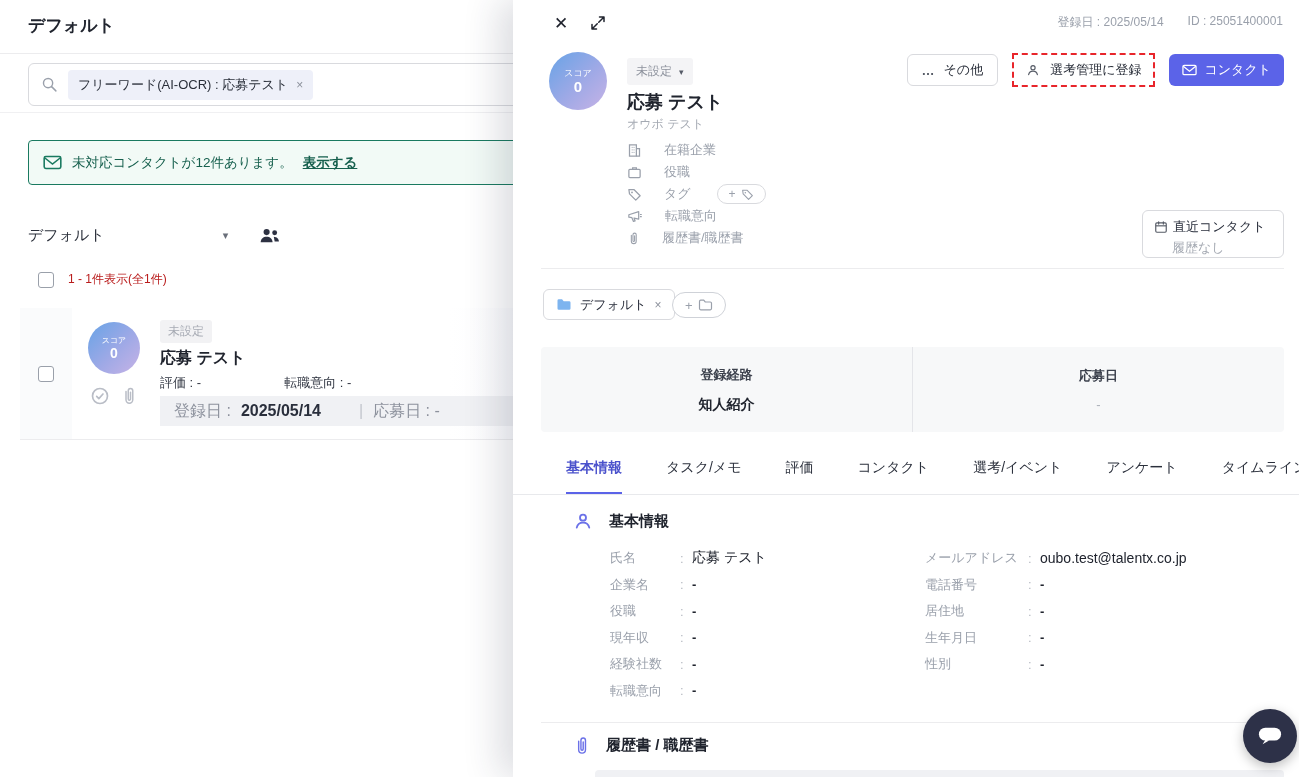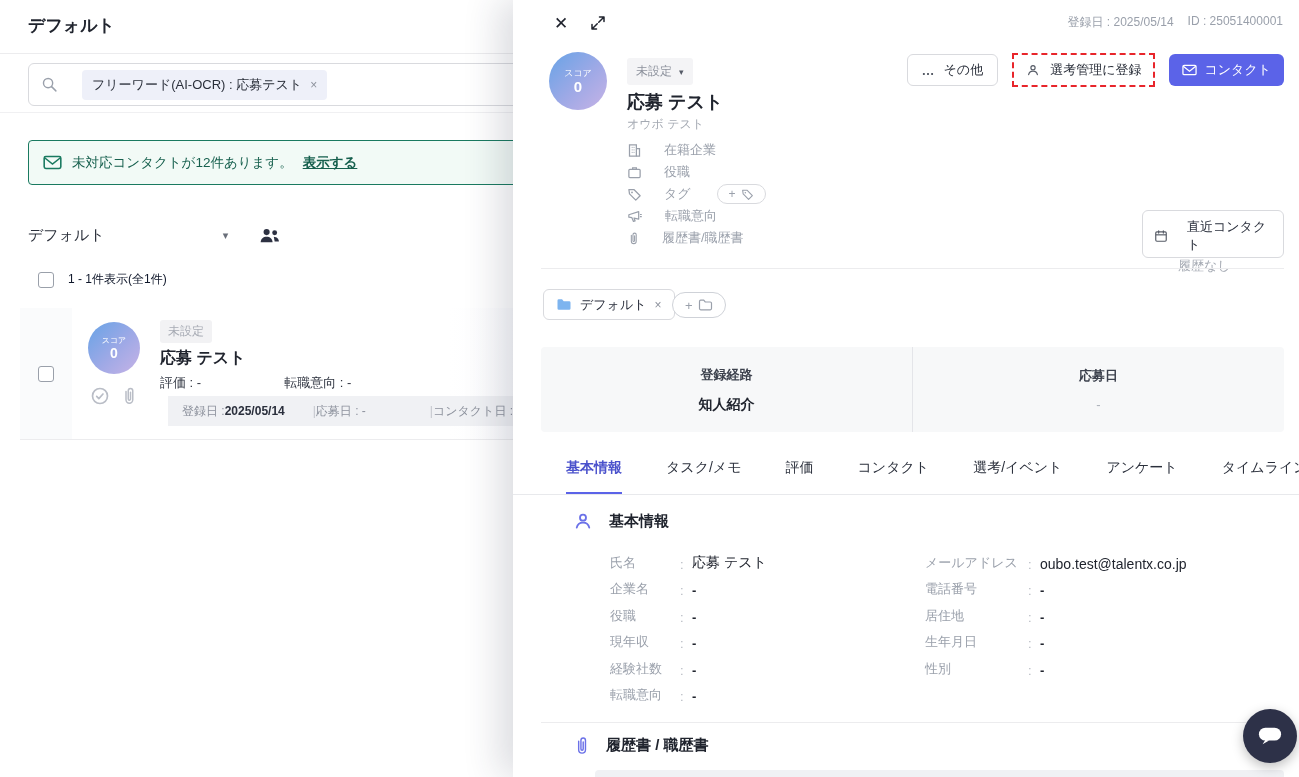--- a/index.html
+++ b/index.html
@@ -7,61 +7,61 @@
     font-family:"Liberation Sans","DejaVu Sans",sans-serif; }
   .stage { position:relative; width:1299px; height:768px; background:#fff; }
 
   
   .left { position:absolute; inset:0; background:#fff; }
   .lp-title { position:absolute; left:28px; top:14px; font-size:17px; font-weight:bold; color:#20242e; }
   .lp-divider-1 { position:absolute; left:0; top:53px; width:100%; border-top:1px solid #ececee; }
   .search-box { position:absolute; left:28px; top:63px; width:770px; height:43px;
     border:1px solid #d9dade; border-radius:6px; display:flex; align-items:center; padding:0 12px; background:#fff; }
   .search-chip { display:flex; align-items:center; gap:8px; background:#eef0f9; border-radius:4px;
-    padding:6px 10px; margin-left:24px; font-size:13px; color:#2a2f3a; }
+    padding:6px 10px; margin-left:10px; font-size:13px; color:#2a2f3a; }
   .chip-x { color:#8d929d; font-size:12px; cursor:pointer; }
   .lp-divider-2 { position:absolute; left:0; top:112px; width:100%; border-top:1px solid #f0f0f2; }
   .alert { position:absolute; left:28px; top:140px; width:770px; height:45px; background:#f2faf6;
     border:1px solid #1a7a60; border-radius:4px; display:flex; align-items:center; gap:10px; padding:0 14px;
     font-size:13.5px; color:#17604e; }
   .alert-link { font-weight:bold; text-decoration:underline; color:#17604e; cursor:pointer; }
   .view-row { position:absolute; left:28px; top:226px; display:flex; align-items:center; }
   .view-label { font-size:15px; color:#2a2f3a; }
   .caret { font-size:11px; color:#6a6f7a; margin-left:118px; }
   .count-row { position:absolute; left:38px; top:271px; display:flex; align-items:center; gap:14px; }
   .checkbox { width:16px; height:16px; border:1.5px solid #9aa0aa; border-radius:3px; background:#fff; cursor:pointer; }
-  .count-label { font-size:12px; color:#0f172a; }
+  .count-label { font-size:12px; color:#b91c1c; }
   .list-row { position:absolute; left:20px; top:308px; width:780px; height:132px;
     background:linear-gradient(to right,#ffffff 55%, #ecEEf9 100%);
     border-bottom:1px solid #ececee; }
   .row-checkcol { position:absolute; left:0; top:0; width:52px; height:131px; background:#fafbfc;
     display:flex; align-items:center; justify-content:center; }
   .avatar { border-radius:50%; background:linear-gradient(135deg,#67a3e6 0%,#9fa9e6 55%,#c7b3e6 100%);
     color:#fff; display:flex; flex-direction:column; align-items:center; justify-content:center; }
   .avatar-sm { position:absolute; left:68px; top:14px; width:52px; height:52px; }
   .score-cap { font-size:8px; line-height:9px; }
   .score-val { font-size:14px; font-weight:bold; line-height:16px; }
   .row-minicons { position:absolute; left:70px; top:78px; display:flex; gap:10px; }
   .badge { position:absolute; left:140px; top:12px; background:#f2f2f4; color:#a7abb4;
     font-size:12px; padding:3px 8px; border-radius:3px; }
   .row-name { position:absolute; left:140px; top:40px; font-size:16px; font-weight:bold; color:#20242e; }
   .row-attrs { position:absolute; left:140px; top:66px; font-size:13px; color:#2f3440; display:flex; }
   .row-attr2 { margin-left:83px; }
-  .row-meta { position:absolute; left:148px; top:88px; width:620px; height:30px; background:#f0f1f4;
-    display:flex; align-items:center; padding:0 14px; font-size:12px; color:#8d929d; }
+  .row-meta { position:absolute; left:140px; top:88px; width:620px; height:30px; background:#f0f1f4;
+    display:flex; align-items:center; gap:10px; padding:0 14px; font-size:16px; color:#8d929d; }
   .meta-strong { font-weight:bold; color:#2a2f3c; }
   .meta-sep { color:#c2c5cc; }
   .meta-apply { margin-left:28px; } .meta-contact { margin-left:64px; }
 
   
   .panel { position:absolute; left:513px; top:0; width:786px; height:777px; background:#fff;
     box-shadow:-14px 0 34px rgba(40,45,70,0.16); }
   .close-x { position:absolute; left:41px; top:13px; font-size:17px; color:#20242e; cursor:pointer; }
   .expand-ic { position:absolute; left:76px; top:14px; cursor:pointer; }
-  .panel-meta { position:absolute; right:16px; top:14px; font-size:12px; color:#9aa0ab; display:flex; gap:14px; }
+  .panel-meta { position:absolute; right:16px; top:14px; font-size:12px; color:#9aa0ab; display:flex; gap:24px; }
   .avatar-lg { position:absolute; left:36px; top:52px; width:58px; height:58px; }
   .avatar-lg .score-cap { font-size:9px; line-height:11px; }
   .avatar-lg .score-val { font-size:15px; }
   .status-chip { position:absolute; left:114px; top:58px; background:#f4f4f6; border-radius:3px;
     padding:5px 9px; font-size:12px; color:#8d929d; display:flex; align-items:center; gap:7px; cursor:pointer; }
   .status-chip .caret { margin-left:0; font-size:9px; color:#555a66; }
   .p-name { position:absolute; left:114px; top:90px; font-size:18px; font-weight:bold; color:#20242e; }
   .p-kana { position:absolute; left:114px; top:116px; font-size:12px; color:#a4a9b2; }
   .p-fields { position:absolute; left:114px; top:139px; }
   .p-field { display:flex; align-items:center; gap:22px; height:22px; font-size:13px; color:#9aa0ab; }
@@ -70,22 +70,22 @@
   .btn-row { position:absolute; right:15px; top:53px; display:flex; align-items:center; gap:14px; }
   .btn-more { display:flex; align-items:center; gap:8px; border:1px solid #d9dade; border-radius:6px;
     background:#fff; height:32px; padding:0 14px; font-size:13px; color:#2a2f3a; cursor:pointer; }
   .ellipsis { color:#565b66; font-weight:bold; letter-spacing:1px; }
   .btn-register { display:flex; align-items:center; gap:10px; border:2px dashed #e8252b; background:#fff;
     height:34px; padding:0 12px; font-size:13px; color:#2a2f3a; cursor:pointer; }
   .btn-contact { display:flex; align-items:center; gap:7px; background:#5b63e8; border:none; border-radius:6px;
     height:32px; padding:0 13px; font-size:13px; color:#fff; cursor:pointer; }
   .recent-box { position:absolute; right:15px; top:210px; width:142px; height:48px;
     border:1px solid #d9dade; border-radius:6px; padding:7px 11px; background:#fff; }
-  .recent-t { display:flex; align-items:center; gap:19px; font-size:13px; color:#2a2f3c; }
-  .recent-v { font-size:13px; color:#a4a9b2; margin:3px 0 0 24px; }
+  .recent-t { display:flex; align-items:center; gap:5px; font-size:13px; color:#2a2f3c; }
+  .recent-v { font-size:13px; color:#a4a9b2; margin:3px 0 0 18px; }
   .p-div1 { position:absolute; left:28px; top:268px; width:743px; border-top:1px solid #ececee; }
   .folder-chip { position:absolute; left:30px; top:289px; height:31px; border:1px solid #d9dade; border-radius:6px;
     display:flex; align-items:center; gap:8px; padding:0 12px; font-size:13px; color:#2a2f3c; background:#fff; cursor:pointer; }
   .folder-add { position:absolute; left:159px; top:292px; height:26px; border:1px solid #cfd2d8; border-radius:13px;
     display:flex; align-items:center; gap:5px; padding:0 12px; color:#9aa0ab; font-size:13px; background:#fff; cursor:pointer; }
   .summary { position:absolute; left:28px; top:347px; width:743px; height:85px; background:#f7f8f9;
     border-radius:4px; display:flex; }
   .sum-col { flex:1; display:flex; flex-direction:column; align-items:center; justify-content:center; gap:12px; }
   .sum-col + .sum-col { border-left:1px solid #e4e5e9; }
   .sum-h { font-size:13px; color:#3c414d; font-weight:bold; }
@@ -94,21 +94,21 @@
   .tabs { position:absolute; left:0; top:459px; width:786px; height:36px; border-bottom:1px solid #e8e9ec;
     display:flex; gap:44px; padding-left:53px; }
   .tab { font-size:14px; color:#2b303c; cursor:pointer; padding-bottom:10px; white-space:nowrap; }
   .tab.active { color:#4b52cc; font-weight:bold; border-bottom:2px solid #5b63e8; }
   .sec-head { position:absolute; display:flex; align-items:center; gap:16px; }
   .sec-basic { left:60px; top:511px; }
   .sec-resume { left:60px; top:735px; }
   .sec-title { font-size:15px; font-weight:bold; color:#20242e; }
   .info-col { position:absolute; top:545px; }
   .info-left { left:97px; } .info-right { left:412px; }
-  .info-row { display:flex; align-items:flex-end; height:26.5px; font-size:13px; }
+  .info-row { display:flex; align-items:center; height:26.5px; font-size:13px; }
   .i-label { color:#9aa0ab; } .info-left .i-label { width:70px; } .info-right .i-label { width:103px; }
   .i-sep { color:#b6bac2; width:12px; }
   .i-val { color:#20242e; font-weight:bold; }
   .i-val.plain { font-weight:normal; font-size:14px; }
   .p-div2 { position:absolute; left:28px; top:722px; width:743px; border-top:1px solid #ececee; }
   .file-bar { position:absolute; left:82px; top:770px; width:689px; height:12px; background:#f0f1f4; border-radius:4px 4px 0 0; }
   .chat-fab { position:absolute; left:1243px; top:709px; width:54px; height:54px; border-radius:50%;
     background:#2d3148; display:flex; align-items:center; justify-content:center; cursor:pointer;
     box-shadow:0 4px 12px rgba(0,0,0,0.25); }
   svg { display:block; }

